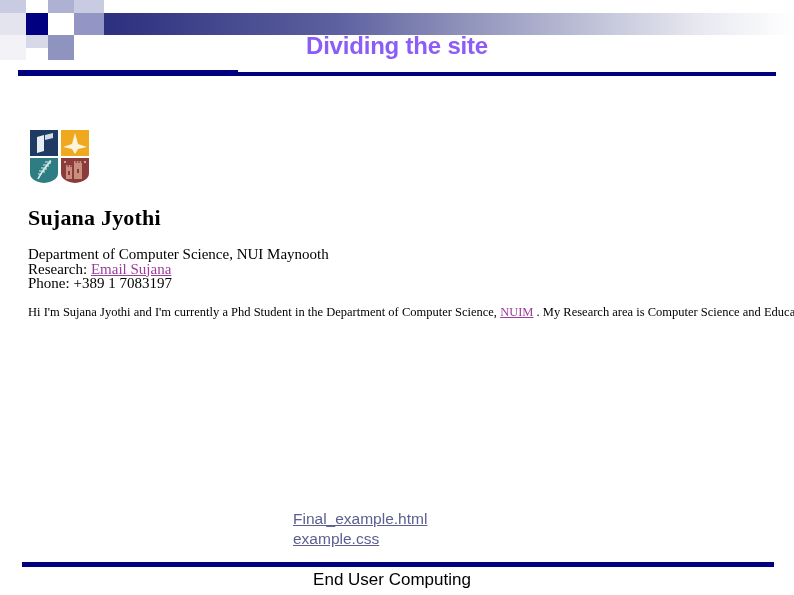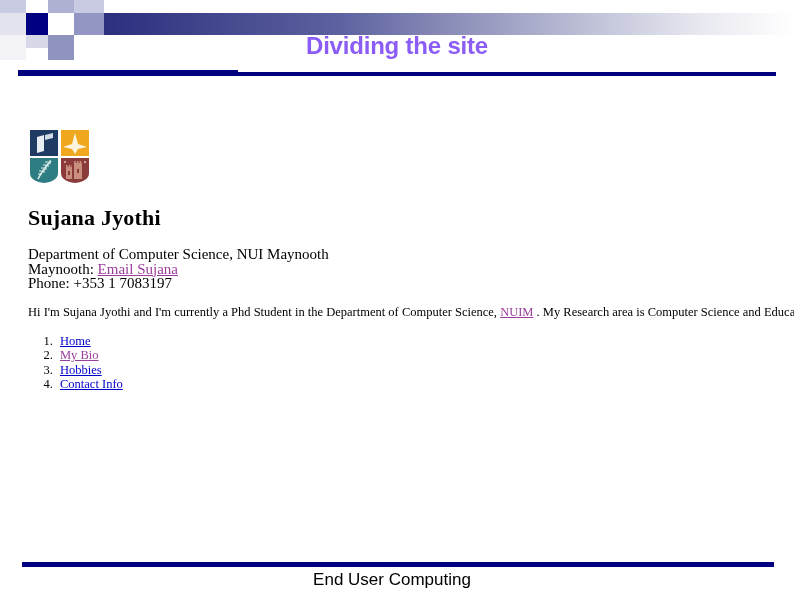--- a/index.html
+++ b/index.html
@@ -227,31 +227,27 @@
       <path d="M39 42 H41 V46 H39 Z" fill="#8c3b3b"></path>
       <circle cx="56" cy="33" r="1" fill="#e8cfc6"></circle>
       <circle cx="36" cy="33" r="0.9" fill="#e8cfc6"></circle>
     </svg>
   </div>
 
   <div class="person-name">Sujana Jyothi</div>
 
   <div class="contact-block">
     <div>Department of Computer Science, NUI Maynooth</div>
-    <div><span>Maynooth: </span><a class="wlink visited" href="#">Email Sujana</a></div>
-    <div>Phone: +353 1 7083197</div>
+    <div><span>Research: </span><a class="wlink visited" href="#">Email Sujana</a></div>
+    <div>Phone: +389 1 7083197</div>
   </div>
 
   <div class="intro-para"><span>Hi I'm Sujana Jyothi and I'm currently a Phd Student in the Department of Computer Science, </span><a class="wlink visited" href="#">NUIM</a><span> . My Research area is Computer Science and Education.</span></div>
 
-  <ol class="link-list">
-    <li><a class="wlink" href="#">Home</a></li>
-    <li><a class="wlink visited" href="#">My Bio</a></li>
-    <li><a class="wlink" href="#">Hobbies</a></li>
-    <li><a class="wlink" href="#">Contact Info</a></li>
-  </ol>
 </div>
 
 <div class="file-links">
+  <a href="#">Final_example.html</a>
+  <a href="#">example.css</a>
 </div>
 
 <div class="rule-foot"></div>
 <div class="footer-text">End User Computing</div>
 
 </body></html>

